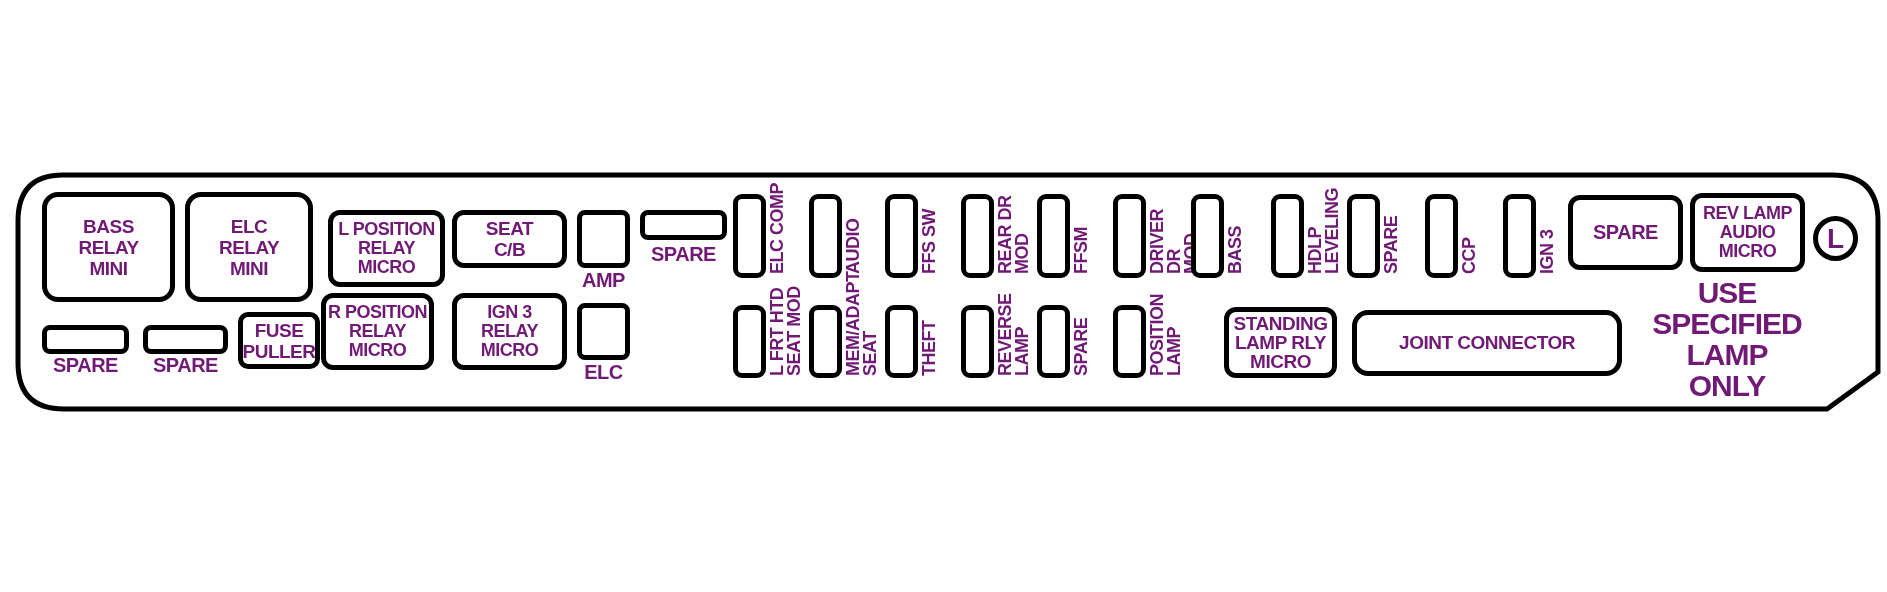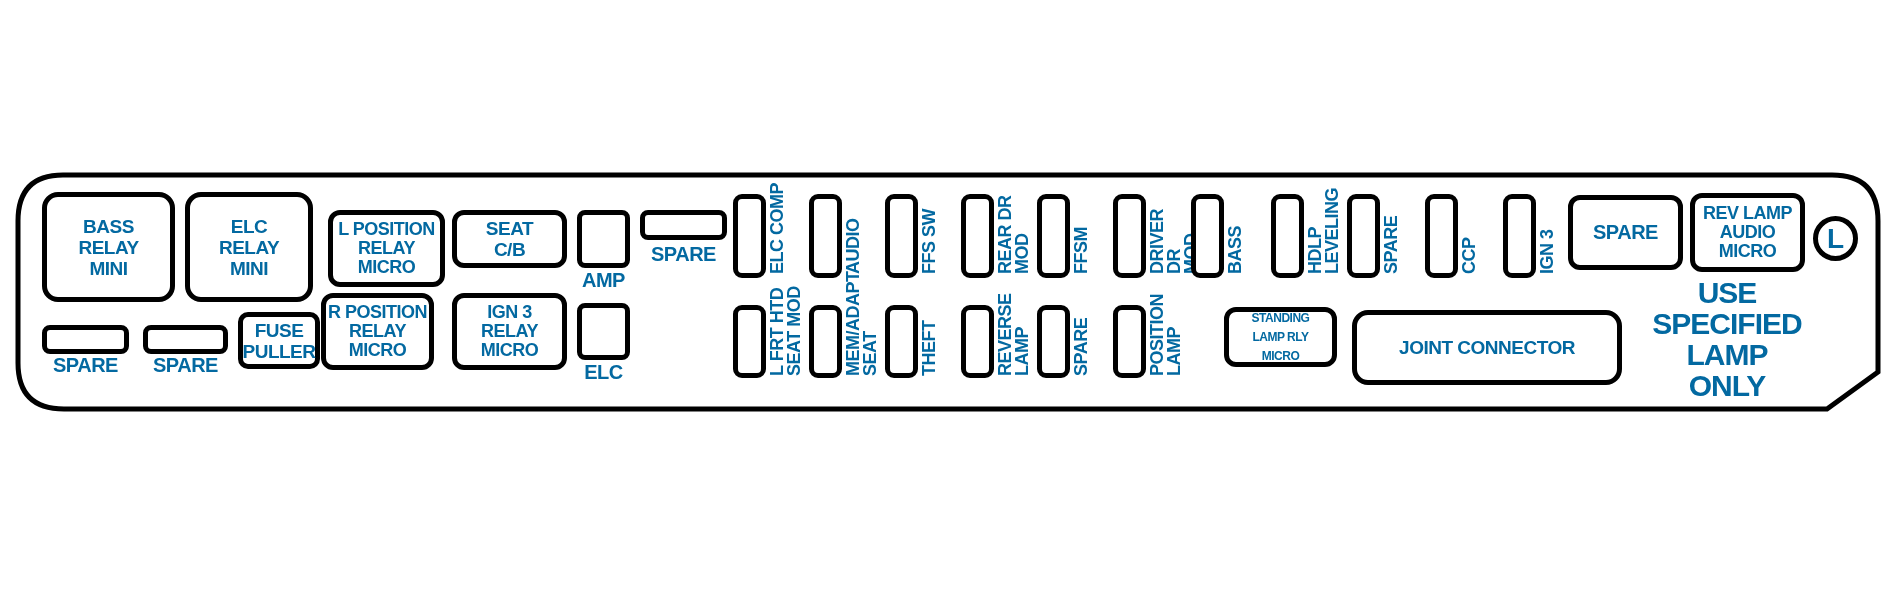--- a/index.html
+++ b/index.html
@@ -1,17 +1,17 @@
 <!DOCTYPE html>
 <html><head>
 <meta charset="utf-8">
 <style>
   html,body{margin:0;padding:0;background:#ffffff;}
   .canvas{position:relative;width:1887px;height:592px;background:#ffffff;
-          font-family:"Liberation Sans",sans-serif;color:#0369a1;overflow:hidden;}
+          font-family:"Liberation Sans",sans-serif;color:#701a75;overflow:hidden;}
   .panel-svg{position:absolute;left:0;top:0;}
   .bx{position:absolute;box-sizing:border-box;border:5px solid #000;border-radius:12px;
       background:#fff;display:flex;align-items:center;justify-content:center;
       text-align:center;font-weight:bold;white-space:pre-line;letter-spacing:-0.5px;}
   .bx.big{border-radius:16px;font-size:19px;line-height:21px;}
   .bx.micro{font-size:18px;line-height:19px;}
   .bx.slot{border-radius:8px;}
   .bl{position:absolute;font-weight:bold;font-size:20px;text-align:center;letter-spacing:-0.5px;}
   .fuse{position:absolute;box-sizing:border-box;width:33px;height:84px;border:5px solid #000;
         border-radius:9px;background:#fff;}
@@ -109,23 +109,23 @@
   <div class="fuse b" style="left:1113px;top:305px;"></div>
   <div class="vl" style="left:1149px;top:376px;">POSITION
 LAMP</div>
 
   <div class="bx" style="left:1568px;top:195px;width:115px;height:75px;font-size:20px;">SPARE</div>
   <div class="bx micro" style="left:1690px;top:193px;width:115px;height:79px;">REV LAMP
 AUDIO
 MICRO</div>
   <div class="circ" style="left:1813px;top:216px;">L</div>
 
-  <div class="bx" style="left:1224px;top:307px;width:113px;height:60px;font-size:12px;line-height:19px;">STANDING
+  <div class="bx" style="left:1224px;top:307px;width:113px;height:71px;font-size:19px;line-height:19px;">STANDING
 LAMP RLY
 MICRO</div>
-  <div class="bx" style="left:1352px;top:310px;width:270px;height:75px;font-size:19px;border-radius:16px;">JOINT CONNECTOR</div>
+  <div class="bx" style="left:1352px;top:310px;width:270px;height:66px;font-size:19px;border-radius:16px;">JOINT CONNECTOR</div>
 
   <div class="warn" style="left:1637px;top:277px;">USE
 SPECIFIED
 LAMP
 ONLY</div>
 
 </div>
 
 </body></html>

